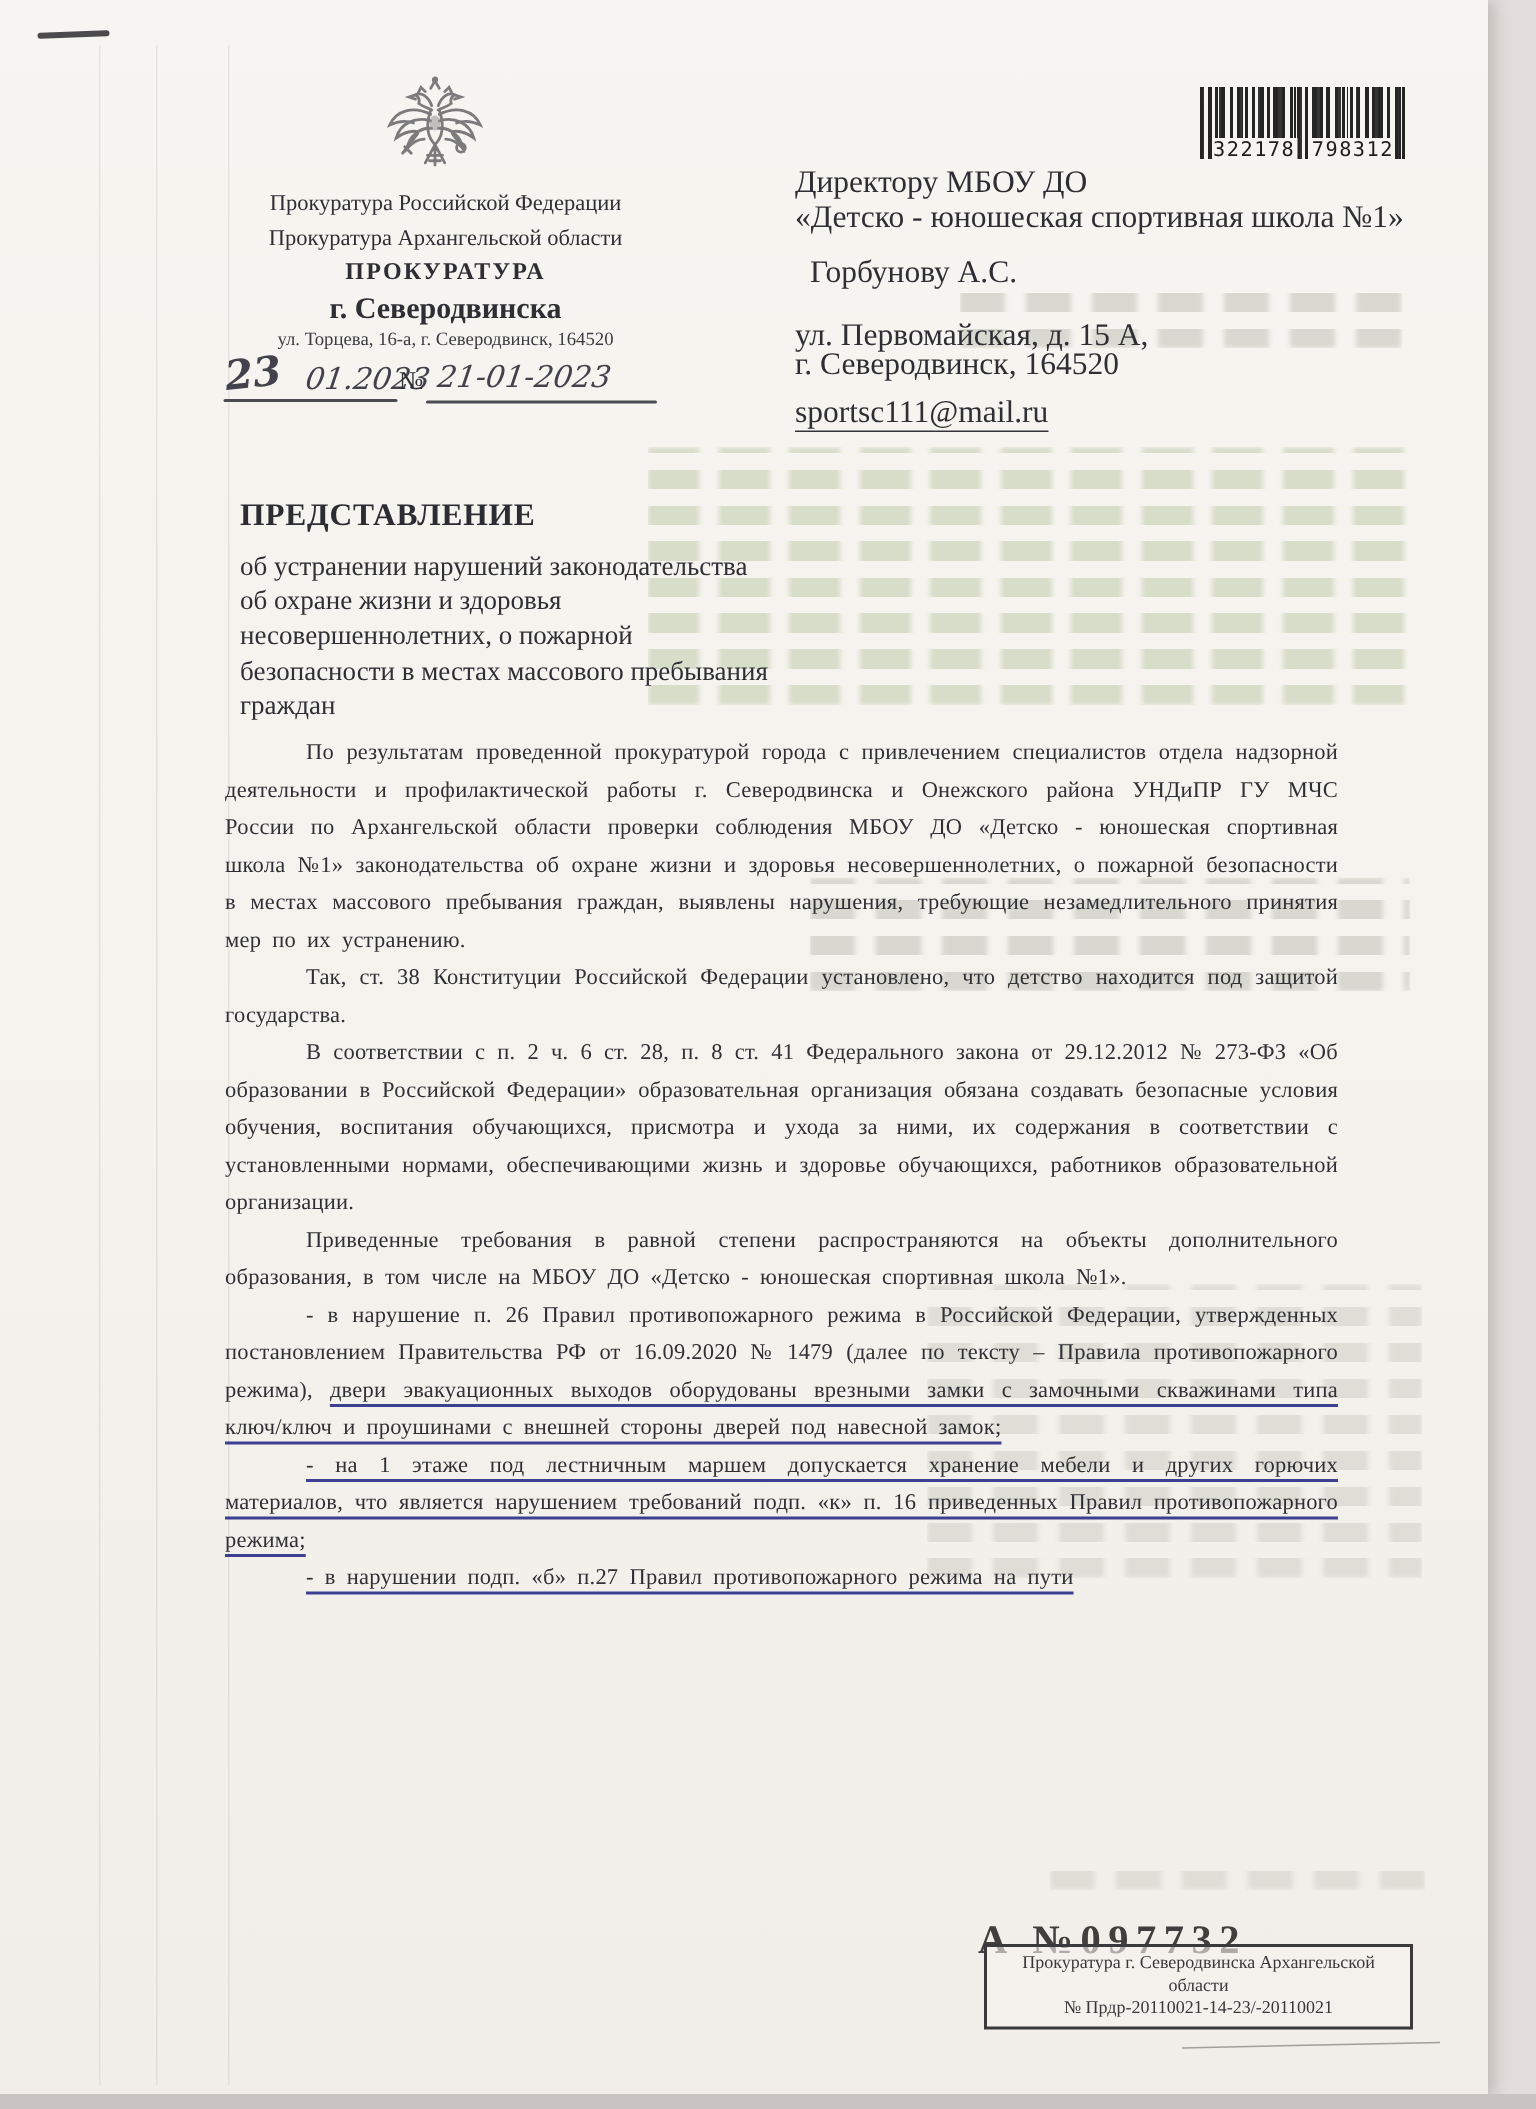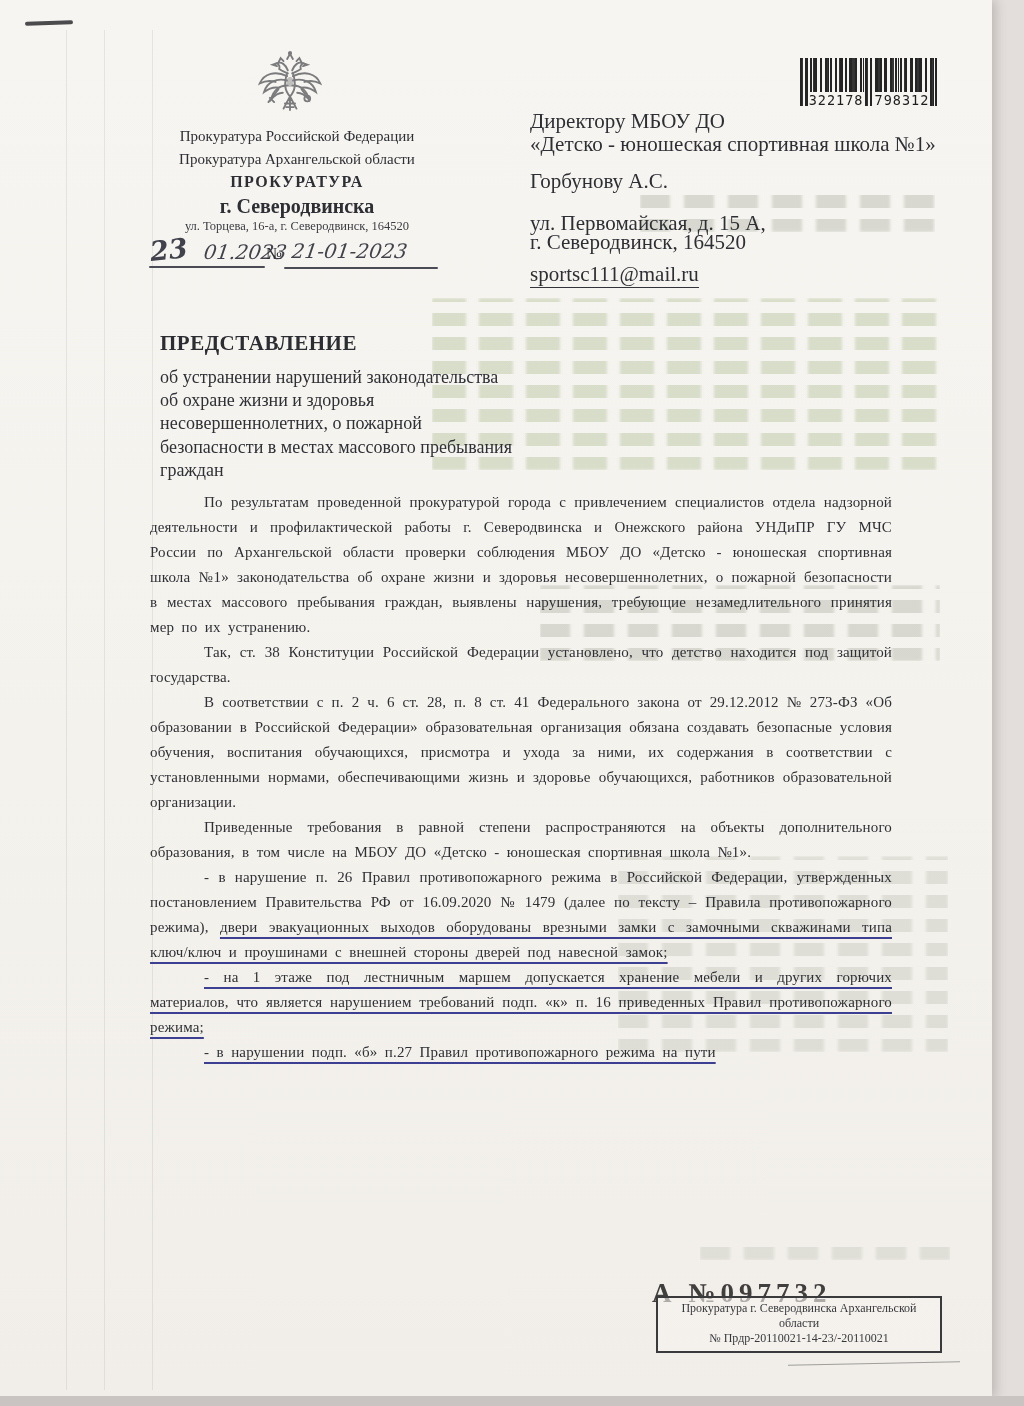--- a/index.html
+++ b/index.html
@@ -115,21 +115,21 @@
 
     <span class="hand hw-day">23</span>
     <span class="hand hw-date">01.2023</span>
     <span class="num-sign">№</span>
     <span class="hand hw-num">21-01-2023</span>
     <div class="uline" style="left:149px;top:266px;width:116px;"></div>
     <div class="uline" style="left:284px;top:267px;width:154px;"></div>
 
     <div class="rcp" style="top:109px;">Директору МБОУ ДО</div>
     <div class="rcp" style="top:132px;">«Детско - юношеская спортивная школа №1»</div>
-    <div class="rcp" style="top:169px;">Горбунову А.С.</div>
+    <div class="rcp" style="top:169px;margin-left:10px;">Горбунову А.С.</div>
     <div class="rcp" style="top:211px;">ул. Первомайская, д. 15 А,</div>
     <div class="rcp" style="top:230px;">г. Северодвинск, 164520</div>
     <div class="rcp" style="top:262px;"><span class="email">sportsc111@mail.ru</span></div>
 
     <div class="barcode">
       <div class="bars"></div>
       <div class="bdigits">
         <span>322178</span>
         <span>798312</span>
       </div>

